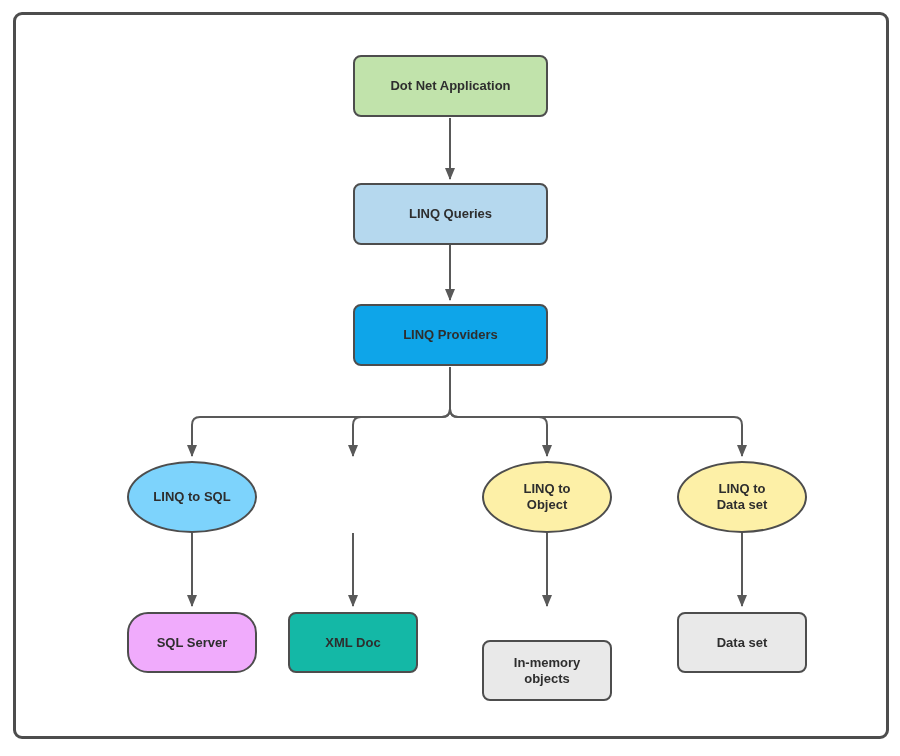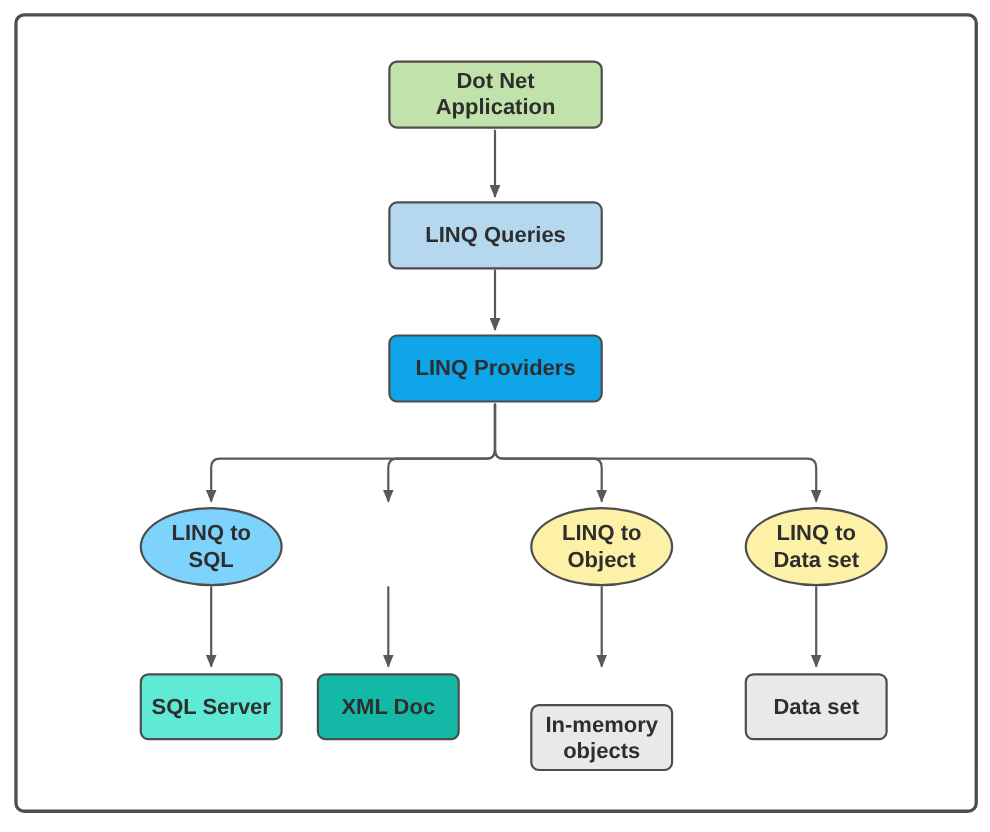--- a/index.html
+++ b/index.html
@@ -36,21 +36,21 @@
   .node {
     position: absolute;
     box-sizing: border-box;
     display: flex;
     align-items: center;
     justify-content: center;
     text-align: center;
     border: 2.5px solid #4d4d4d;
     color: #2e2e2e;
     font-weight: bold;
-    font-size: 20px;
+    font-size: 13px;
     line-height: 1.2;
   }
   .rect-node {
     width: 195px;
     height: 62px;
     border-radius: 8px;
   }
   .ellipse-node {
     width: 130px;
     height: 72px;
@@ -112,21 +112,21 @@
   </div>
   <div class="node ellipse-node" style="left: 482px; top: 461px; background-color: rgb(253, 240, 167);">
     <span class="lbl">LINQ to
 Object</span>
   </div>
   <div class="node ellipse-node" style="left: 677px; top: 461px; background-color: rgb(253, 240, 167);">
     <span class="lbl">LINQ to
 Data set</span>
   </div>
 
-  <div class="node target-node" style="left: 127px; top: 612px; background-color: #5eead4;">
+  <div class="node target-node" style="left: 127px; top: 612px; background-color: #f0abfc; border-radius: 21px;">
     <span class="lbl">SQL Server</span>
   </div>
   <div class="node target-node" style="left: 288px; top: 612px; background-color: #14b8a6;">
     <span class="lbl">XML Doc</span>
   </div>
   <div class="node target-node" style="left: 482px; top: 640px; background-color: rgb(233, 233, 233);">
     <span class="lbl">In-memory
 objects</span>
   </div>
   <div class="node target-node" style="left: 677px; top: 612px; background-color: rgb(233, 233, 233);">

